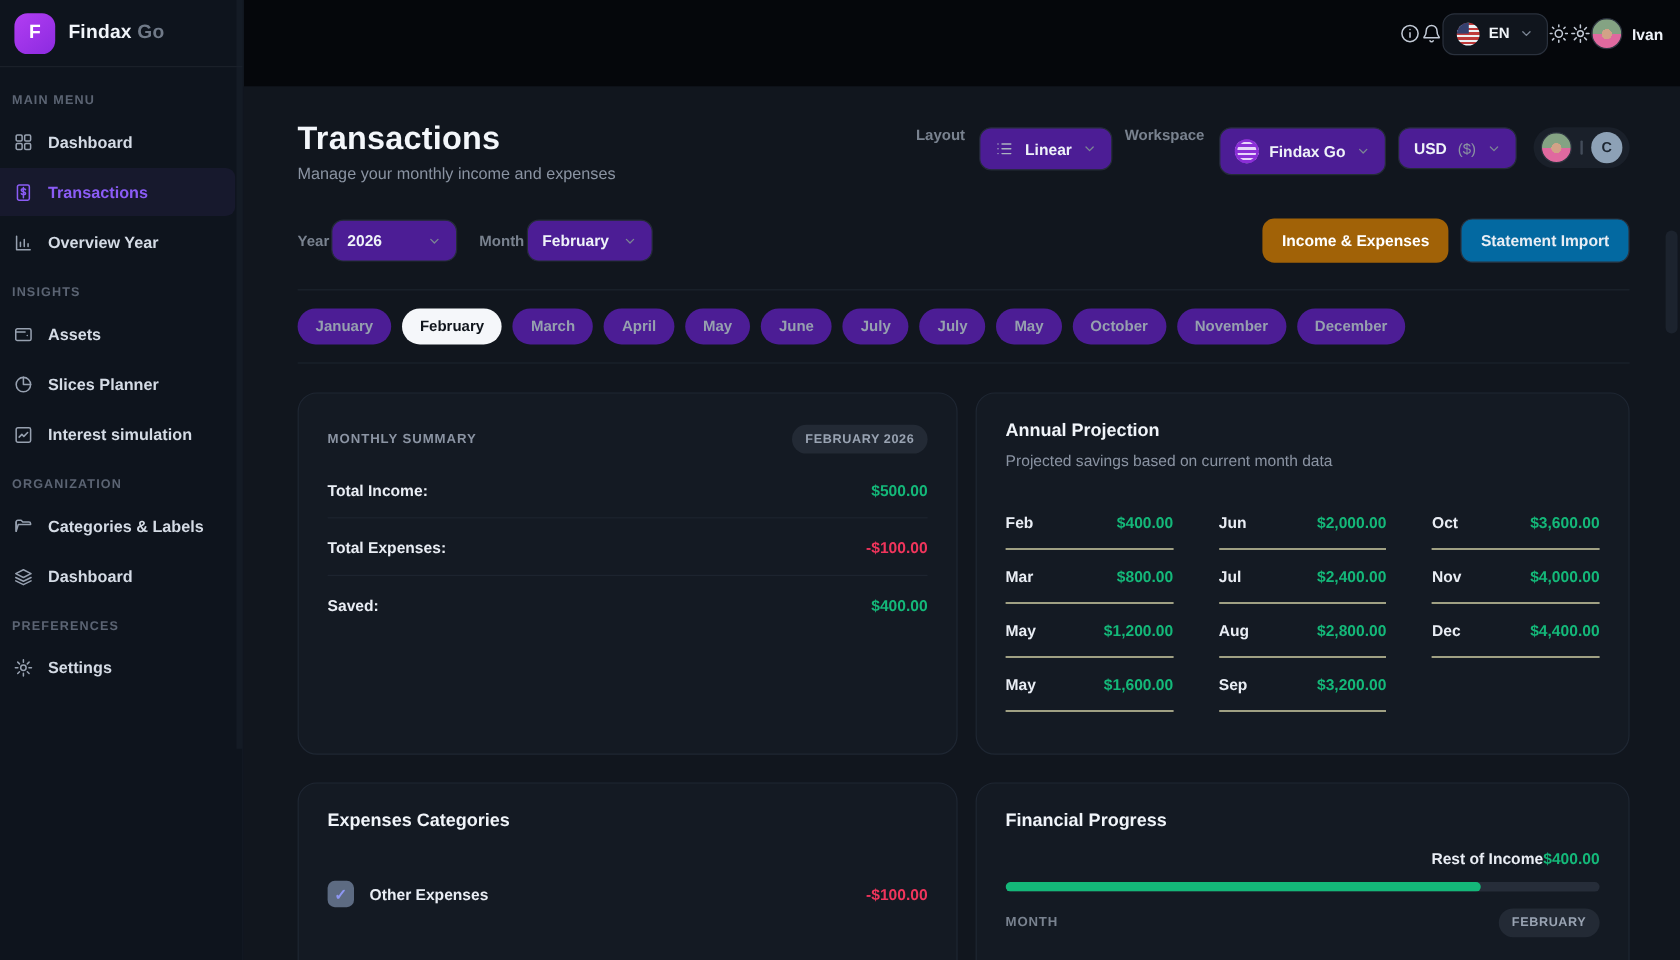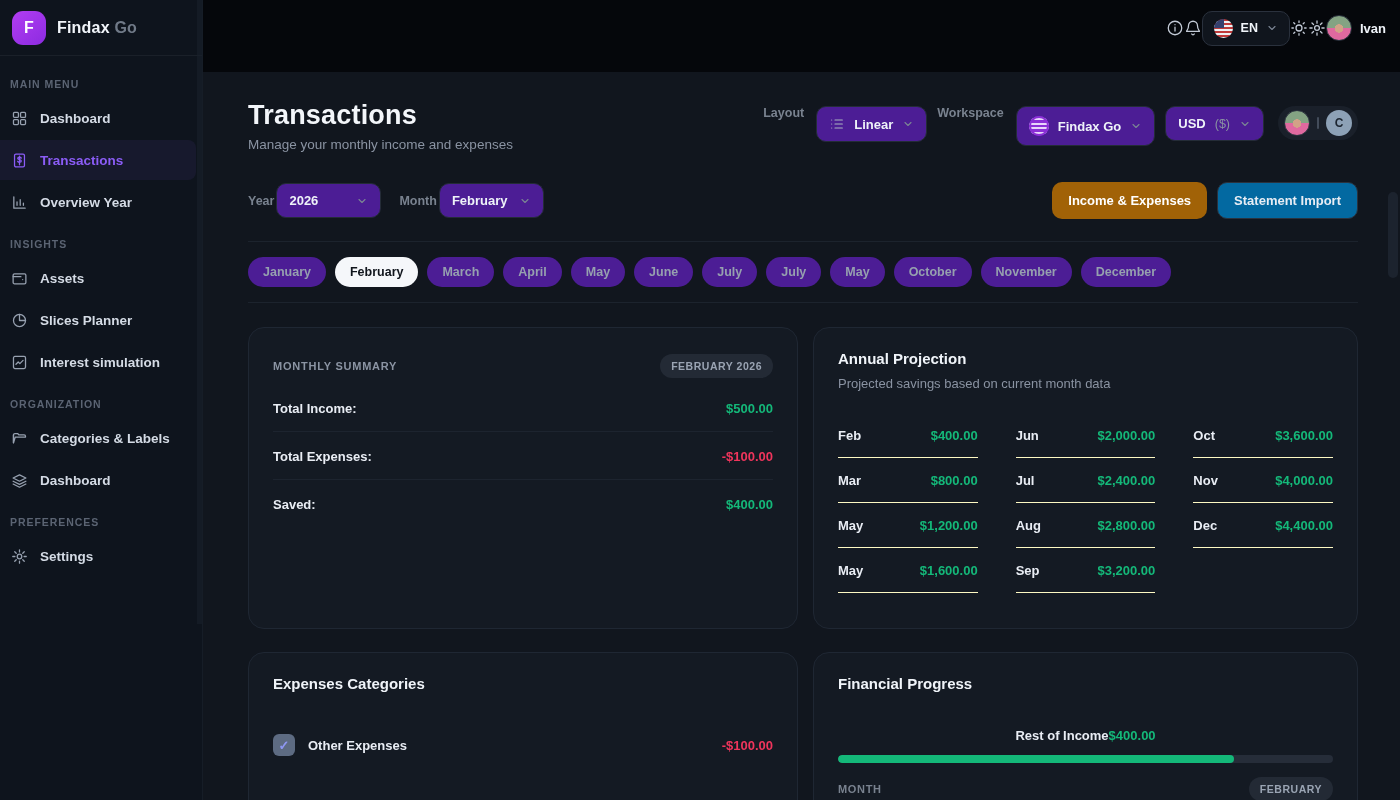--- a/index.html
+++ b/index.html
@@ -94,21 +94,21 @@
   .card-title { font-size:15px; font-weight:bold; color:#f0f4f9; }
   .card-sub { font-size:13px; color:#8a93a2; margin-top:9px; }
   .ap-grid { display:grid; grid-template-columns:1fr 1fr 1fr; column-gap:38px; margin-top:22px; }
   .ap-cell { display:flex; justify-content:space-between; align-items:center; padding:15px 0 14px 0; border-bottom:1px solid #fef9c3; }
   .ap-month { font-size:13px; font-weight:bold; color:#e9edf4; }
 
   .ec-row { display:flex; align-items:center; margin-top:42px; }
   .checkbox { width:22px; height:22px; border-radius:6px; background:#5d6b82; display:flex; align-items:center; justify-content:center; color:#8e97f2; font-size:13px; font-weight:bold; cursor:pointer; }
   .ec-label { font-size:13px; font-weight:bold; color:#e9edf4; margin-left:13px; flex:1; }
 
-  .fp-row { display:flex; justify-content:center; align-items:center; margin-top:36px; }
+  .fp-row { display:flex; justify-content:flex-end; align-items:center; margin-top:16px; }
   .fp-label { font-size:13px; font-weight:bold; color:#e9edf4; }
   .progress-track { margin-top:12px; height:8px; border-radius:99px; background:#262d39; overflow:hidden; }
   .progress-fill { height:100%; border-radius:99px; background:#14b879; }
   .fp-foot { display:flex; justify-content:space-between; align-items:center; margin-top:14px; }
   .fp-month { font-size:11px; font-weight:bold; letter-spacing:.06em; color:#79828f; }
 </style>
 </head>
 <body>
 
 <aside class="sidebar">

